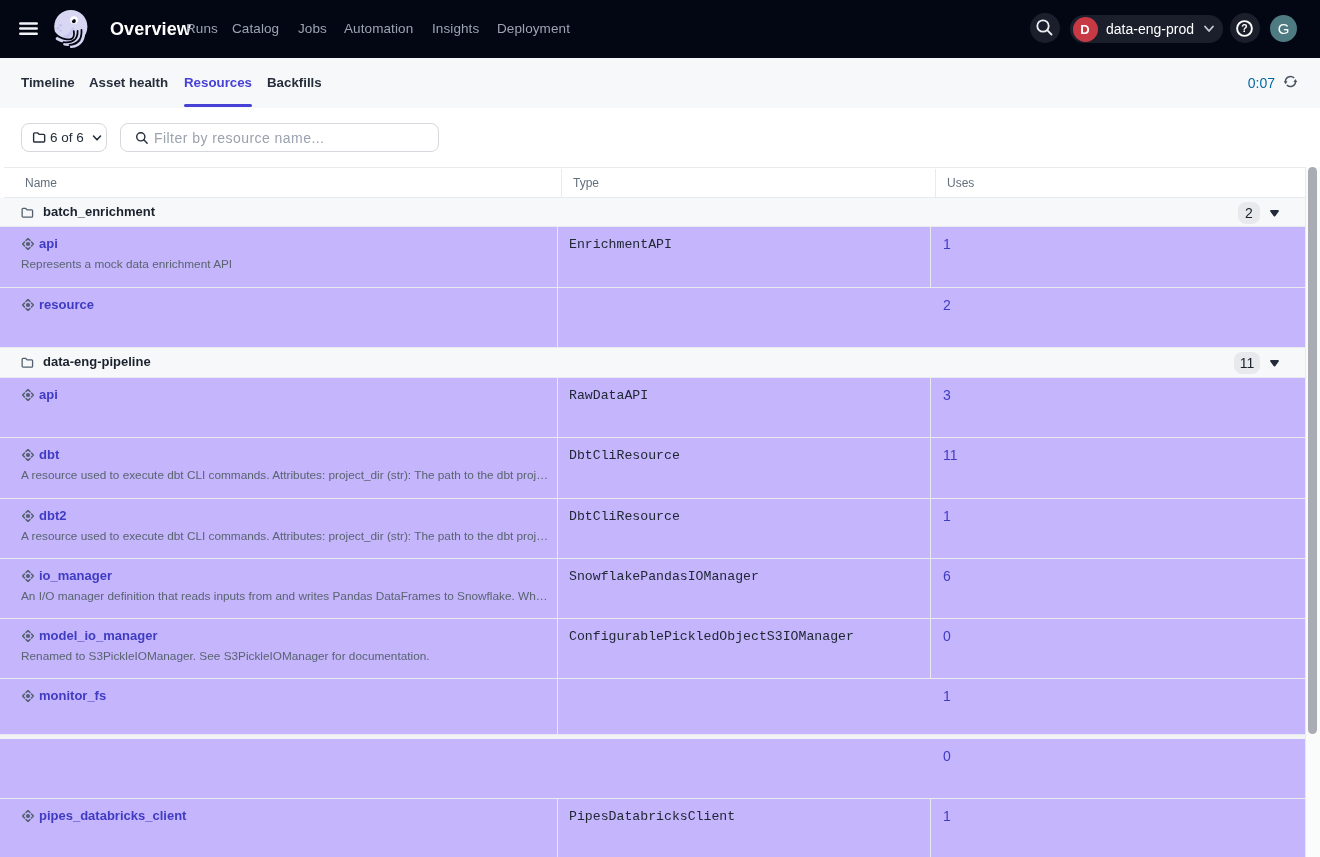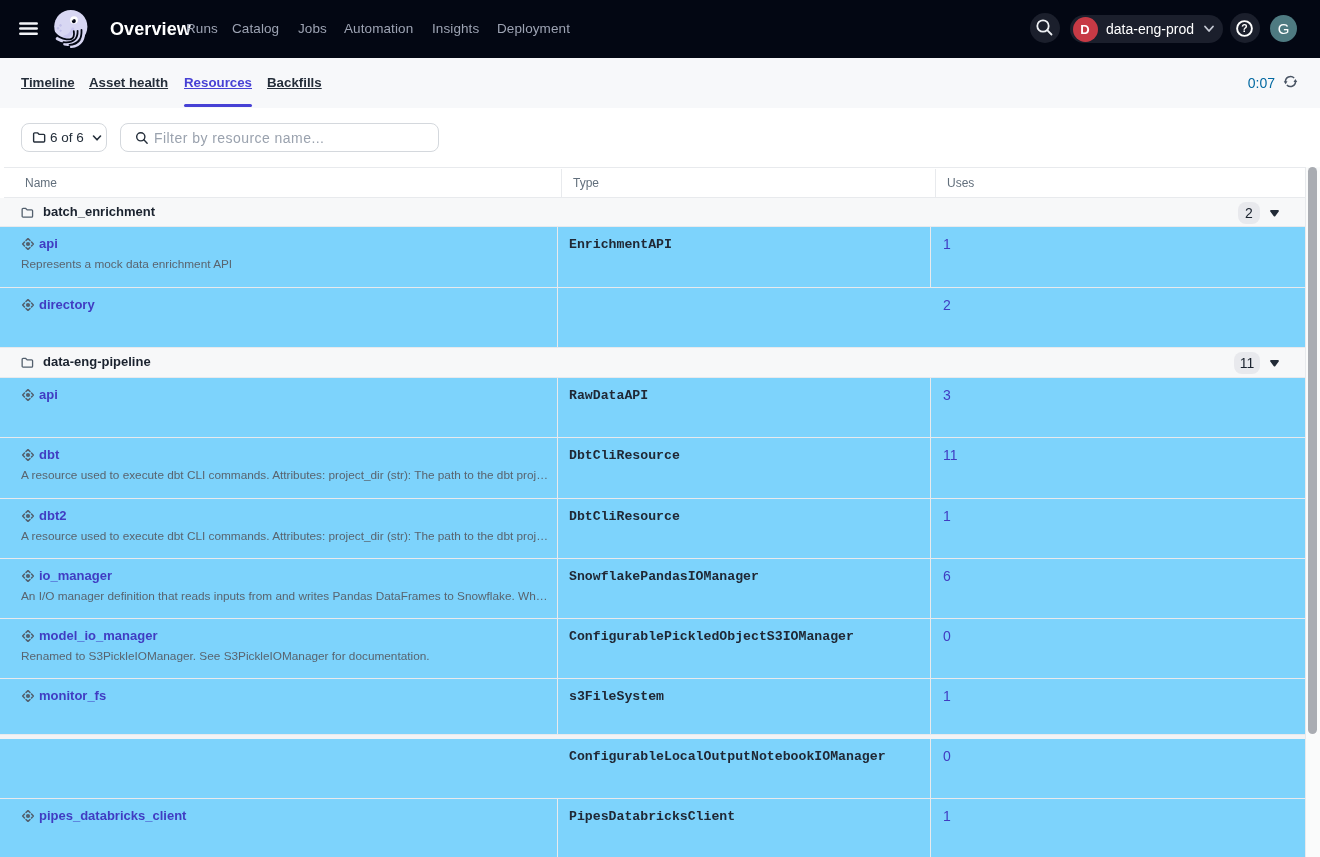--- a/index.html
+++ b/index.html
@@ -6,34 +6,34 @@
   html,body { width:1320px; height:857px; overflow:hidden; background:#fff;
     font-family:"Liberation Sans", sans-serif; }
   .abs { position:absolute; }
   
   #nav { position:absolute; left:0; top:0; width:1320px; height:58px; background:#030713; }
   .navitem { position:absolute; top:0; height:58px; line-height:58px; font-size:13.5px; font-weight:400; color:#9da3b3; white-space:nowrap; letter-spacing:0.1px; }
   .navitem.active { color:#ffffff; font-weight:700; font-size:18px; }
   .navcircle { position:absolute; top:13px; width:30px; height:30px; border-radius:50%; background:#1b1f2c; }
   
   #tabbar { position:absolute; left:0; top:58px; width:1320px; height:50px; background:#f7f8fa; }
-  .tab { position:absolute; top:0; height:50px; line-height:50px; font-size:13.3px; font-weight:700; color:#252e3a; white-space:nowrap;text-decoration:underline; }
+  .tab { position:absolute; top:0; height:50px; line-height:50px; font-size:13.3px; font-weight:700; color:#252e3a; white-space:nowrap; }
   .tab.active { color:#4741d5; }
   #tabline { position:absolute; top:46px; height:3px; background:#4741d5; border-radius:2px; }
   
   .ctlbtn { position:absolute; display:flex; align-items:center; background:#fff; border:1px solid #d4d8dd; border-radius:8px; height:29px; }
   
   .hdr { position:absolute; left:4px; width:1305px; height:31px; border-top:1px solid #e8eaed; border-bottom:1px solid #e8eaed; }
   .hdrcell { position:absolute; top:1px; height:29px; line-height:29px; font-size:12px; color:#626f7c; }
   .grp { position:absolute; left:0; width:1305px; background:#f7f8f9; border-bottom:1px solid #e8eaed; }
   .grplabel { position:absolute; left:43px; top:0; font-size:13px; font-weight:700; color:#1a222e; line-height:28px; }
   .badge { position:absolute; background:#e8e9ed; border-radius:8px; height:22px; line-height:22px; font-size:14px; color:#1a222e; text-align:center; }
-  .row { position:absolute; left:0; width:1305px; border-bottom:1px solid #e8eaed; background:#7dd3fc; }
+  .row { position:absolute; left:0; width:1305px; border-bottom:1px solid #e8eaed; background:#c4b5fd; }
   .cell-name { position:absolute; left:0; top:0; bottom:0; width:558px; border-right:1px solid #e8eaed; }
-  .cell-type { position:absolute; left:557px; top:0; bottom:0; width:374px; border-right:1px solid #e8eaed;font-weight:bold; }
+  .cell-type { position:absolute; left:557px; top:0; bottom:0; width:374px; border-right:1px solid #e8eaed; }
   .cell-uses { position:absolute; left:931px; top:0; bottom:0; width:375px; }
   .rlink { position:absolute; left:39px; top:9px; font-size:13px; font-weight:700; color:#403cc2; line-height:16px; white-space:nowrap; }
   .ricon { position:absolute; left:21px; top:9px; }
   .rdesc { position:absolute; left:21px; top:30px; width:527px; font-size:11.8px; color:#59646f; line-height:14px; white-space:nowrap; overflow:hidden; text-overflow:ellipsis; }
   .tname { position:absolute; left:12px; top:10px; font-family:"Liberation Mono", monospace; font-size:13.2px; color:#202835; line-height:15px; white-space:nowrap; }
   .ulink { position:absolute; left:12px; top:9px; font-size:14px; color:#403cc2; line-height:16px; }
 </style>
 </head>
 <body>
 
@@ -182,21 +182,21 @@
     <div class="cell-name">
         <svg class="ricon" style="top:10px" width="14" height="14" viewBox="0 0 16 16">
  <g fill="none" stroke="#525f6d" stroke-width="1.7" stroke-linecap="round" stroke-linejoin="round">
   <path d="M5.7 4.0 L8 1.9 L10.3 4.0"></path>
   <path d="M5.7 12.0 L8 14.1 L10.3 12.0"></path>
   <path d="M4.0 5.7 L1.9 8 L4.0 10.3"></path>
   <path d="M12.0 5.7 L14.1 8 L12.0 10.3"></path>
  </g>
  <circle cx="8" cy="8" r="2.4" fill="#525f6d"></circle>
 </svg>
-        <div class="rlink">directory</div>
+        <div class="rlink">resource</div>
 
     </div>
     <div class="cell-uses">
         <div class="ulink">2</div>
       </div>
   </div>
     <div class="row" style="top:378px;height:60px">
     <div class="cell-name">
         <svg class="ricon" style="top:10px" width="14" height="14" viewBox="0 0 16 16">
  <g fill="none" stroke="#525f6d" stroke-width="1.7" stroke-linecap="round" stroke-linejoin="round">
@@ -308,31 +308,25 @@
   <path d="M5.7 4.0 L8 1.9 L10.3 4.0"></path>
   <path d="M5.7 12.0 L8 14.1 L10.3 12.0"></path>
   <path d="M4.0 5.7 L1.9 8 L4.0 10.3"></path>
   <path d="M12.0 5.7 L14.1 8 L12.0 10.3"></path>
  </g>
  <circle cx="8" cy="8" r="2.4" fill="#525f6d"></circle>
 </svg>
         <div class="rlink">monitor_fs</div>
 
     </div>
-    <div class="cell-type">
-        <div class="tname">s3FileSystem</div>
-      </div>
     <div class="cell-uses">
         <div class="ulink">1</div>
       </div>
   </div>
     <div class="row" style="top:739px;height:60px">
-    <div class="cell-type">
-        <div class="tname">ConfigurableLocalOutputNotebookIOManager</div>
-      </div>
     <div class="cell-uses">
         <div class="ulink">0</div>
       </div>
   </div>
     <div class="row" style="top:799px;height:60px">
     <div class="cell-name">
         <svg class="ricon" style="top:10px" width="14" height="14" viewBox="0 0 16 16">
  <g fill="none" stroke="#525f6d" stroke-width="1.7" stroke-linecap="round" stroke-linejoin="round">
   <path d="M5.7 4.0 L8 1.9 L10.3 4.0"></path>
   <path d="M5.7 12.0 L8 14.1 L10.3 12.0"></path>

